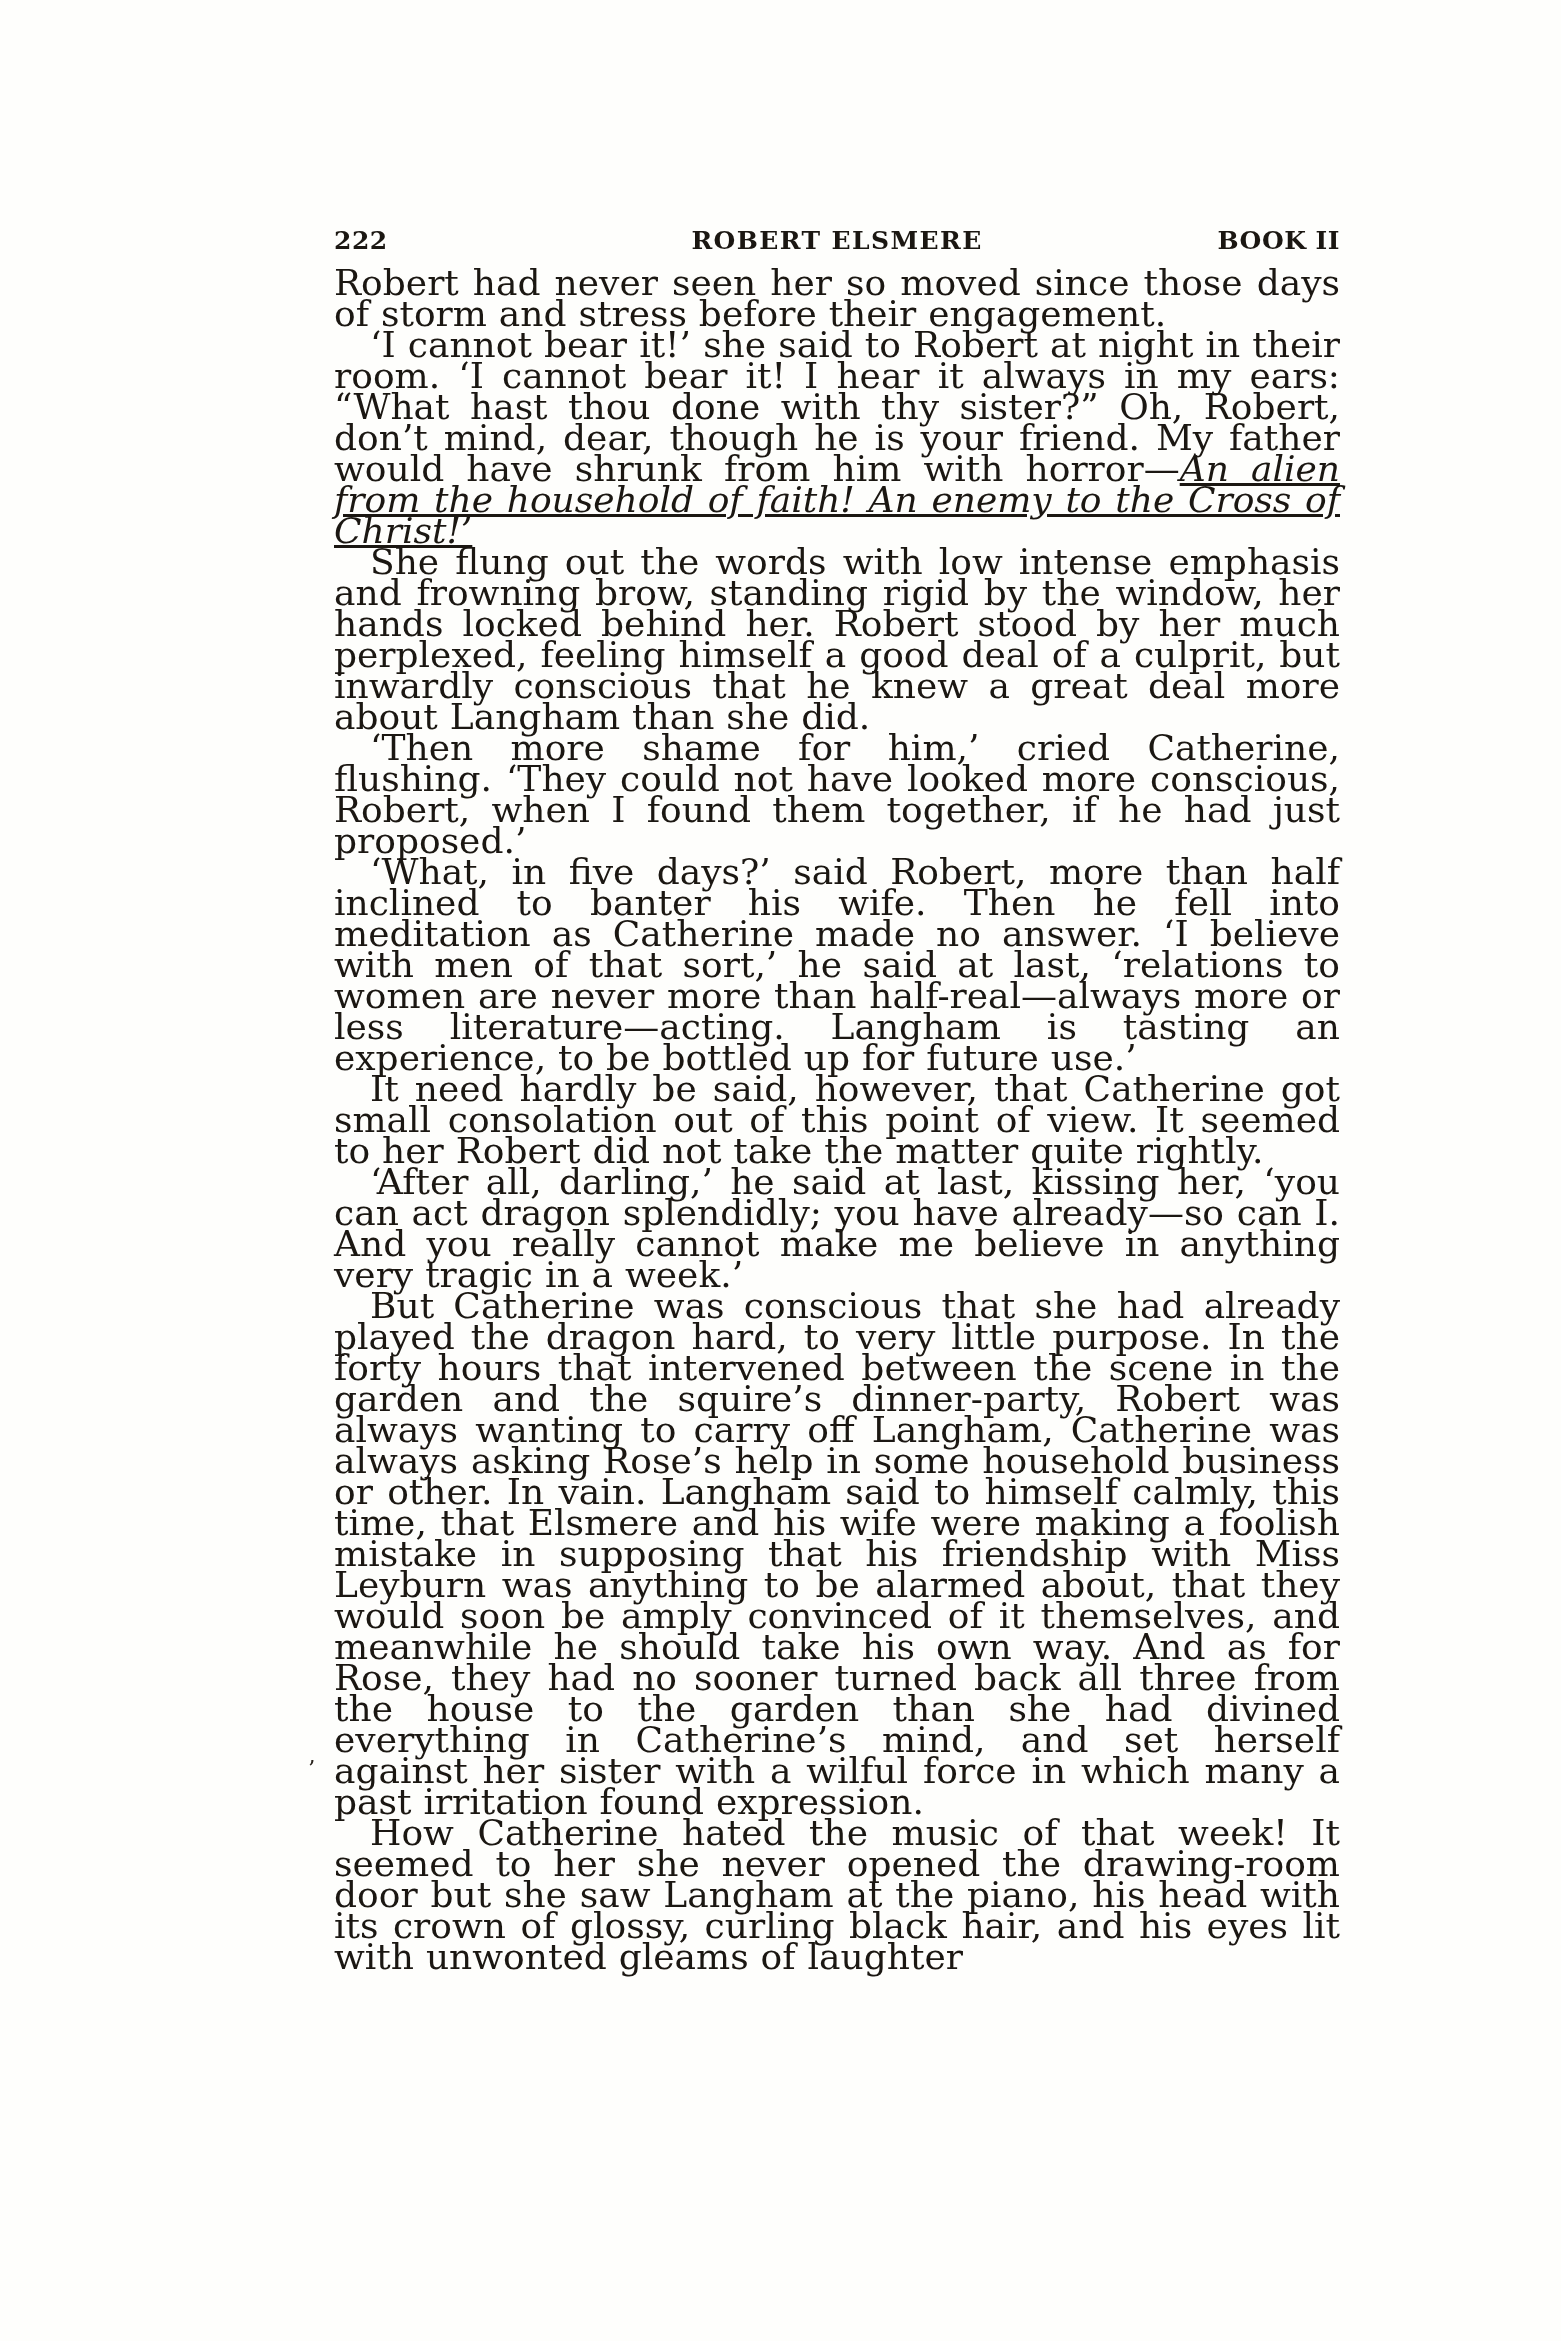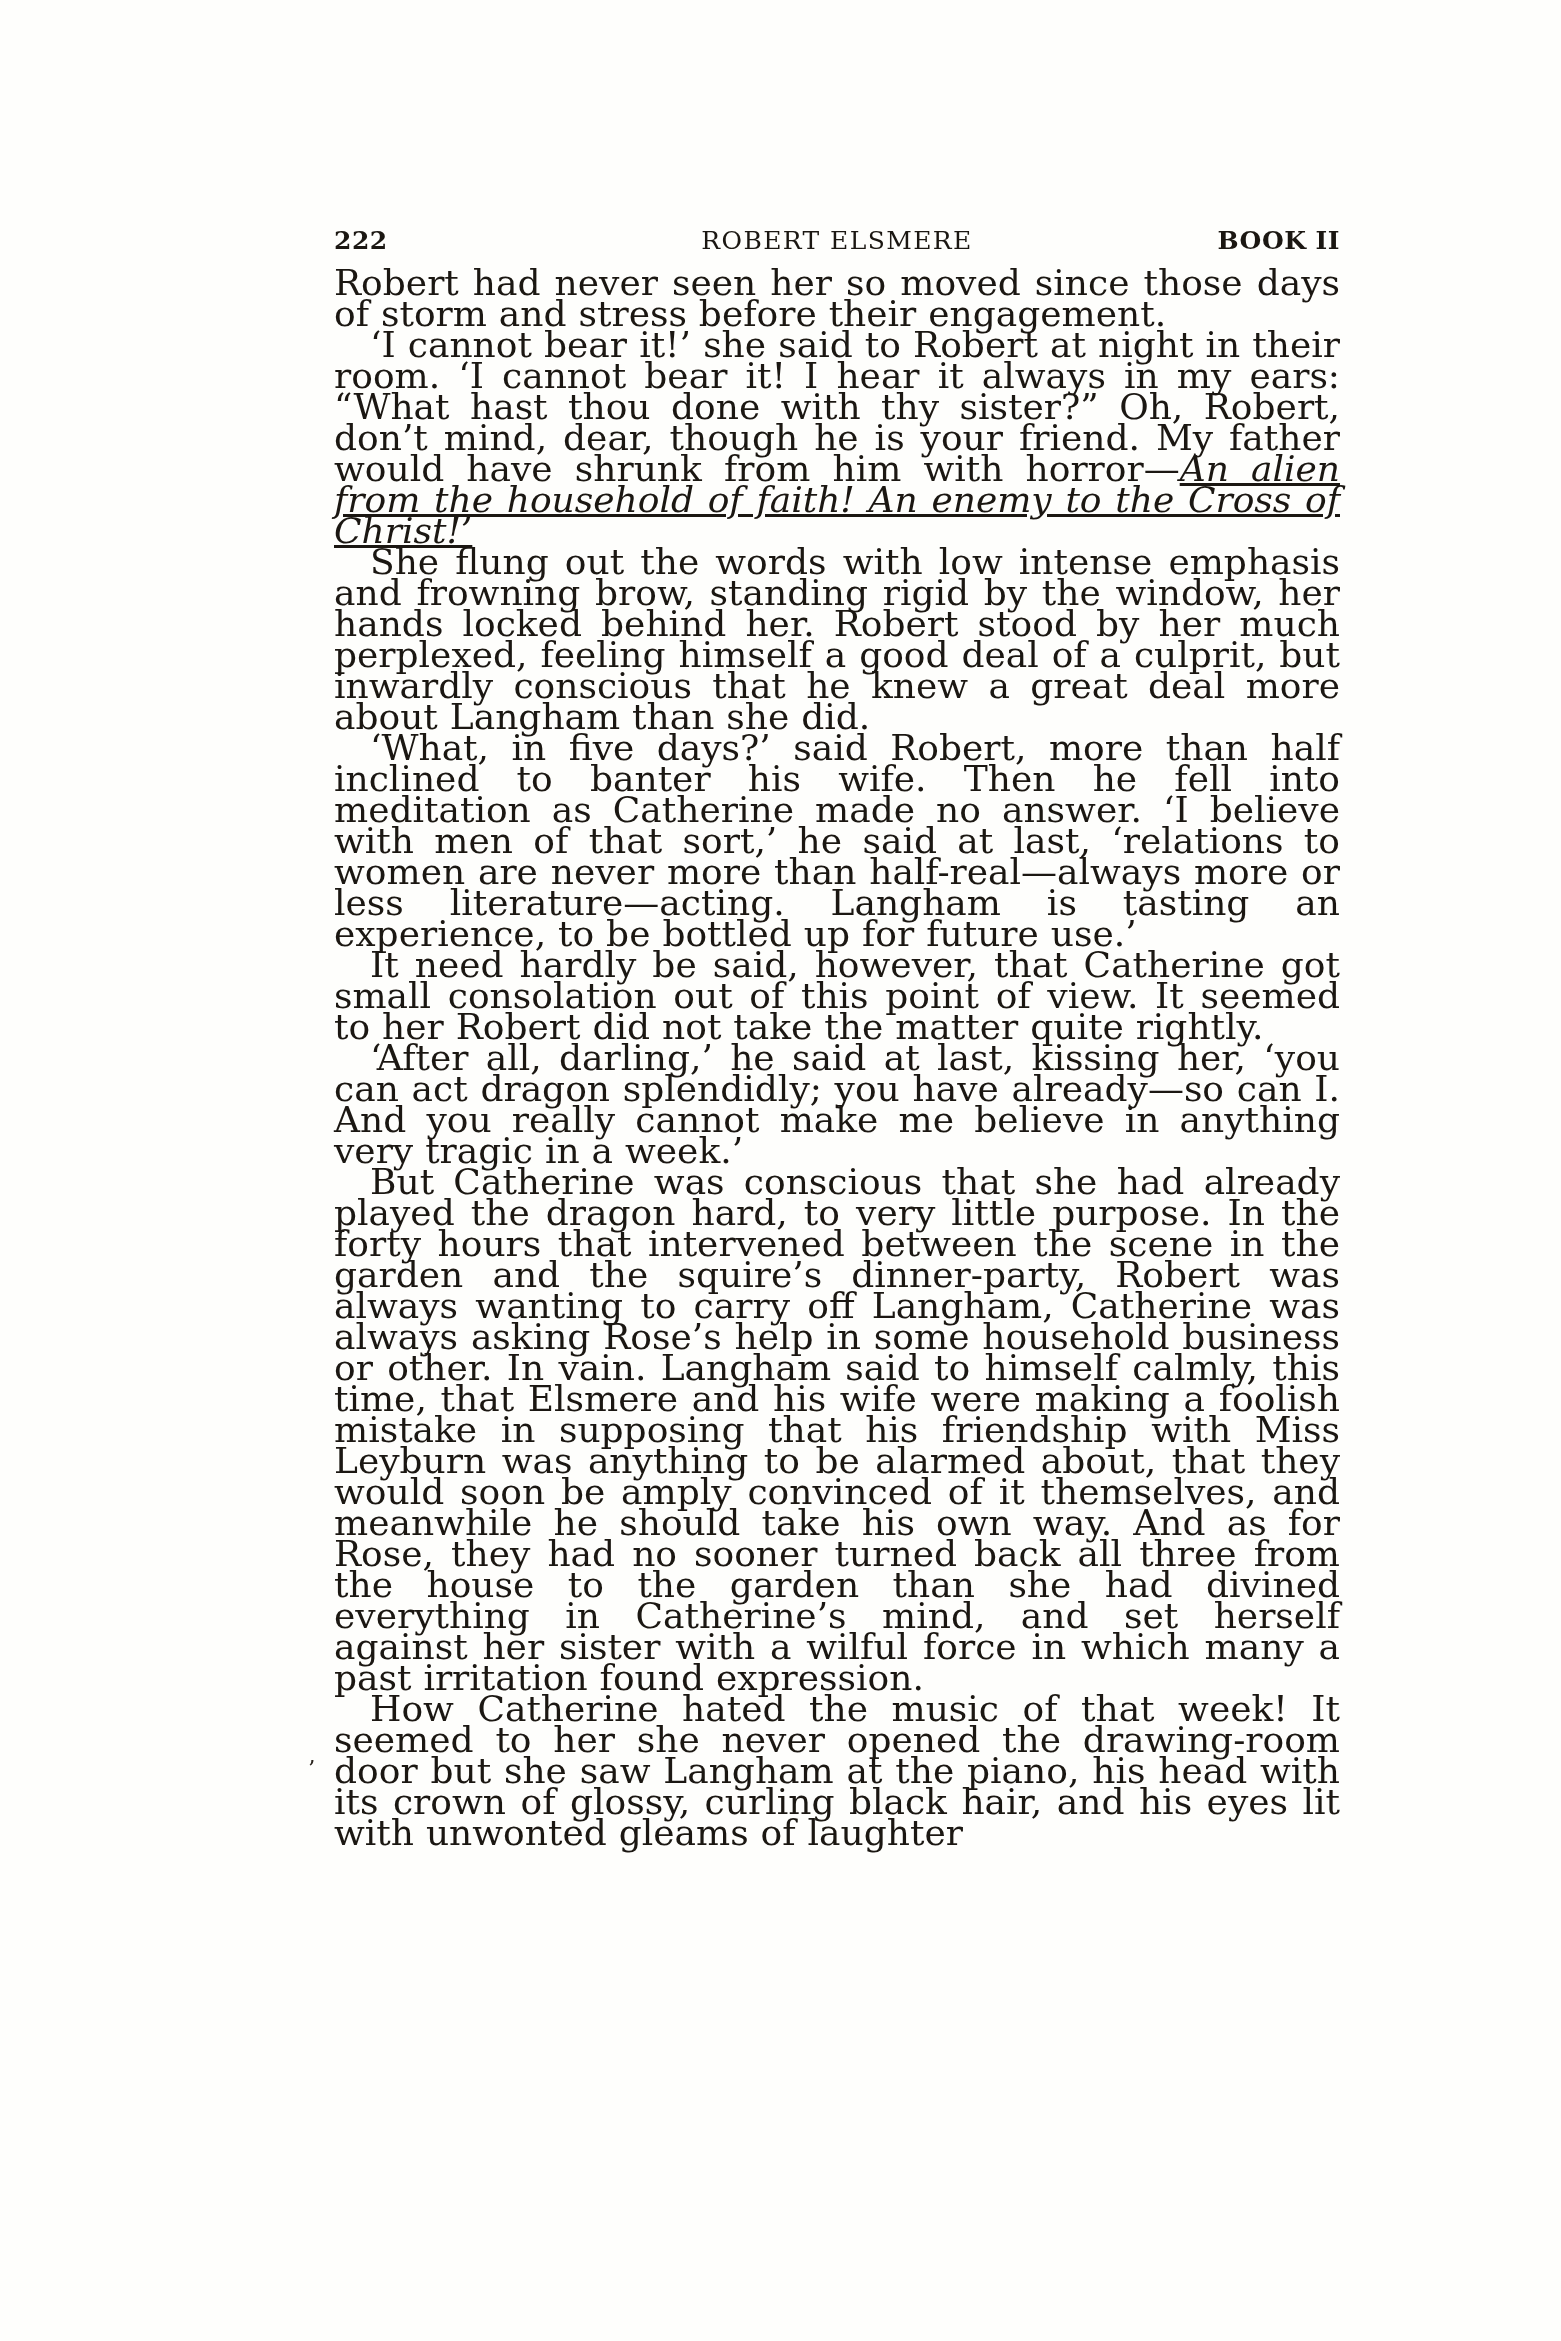--- a/index.html
+++ b/index.html
@@ -30,21 +30,21 @@
     font-size: 25px;
     margin-bottom: 12px;
   }
   .pagenum {
     justify-self: start;
     font-weight: 700;
     letter-spacing: 0.5px;
   }
   .running {
     justify-self: center;
-    font-weight: 400;
+    font-weight: 700;
     letter-spacing: 1.4px;
   }
   .booklabel {
     justify-self: end;
     font-weight: 700;
     letter-spacing: 0.5px;
   }
   .text-block p.para {
     margin: 0;
     font-size: 36px;
@@ -75,20 +75,21 @@
   <div class="content">
     <div class="header">
       <span class="pagenum">222</span>
       <span class="running">ROBERT ELSMERE</span>
       <span class="booklabel">BOOK II</span>
     </div>
     <div class="text-block">
         <p class="para"><span class="">Robert had never seen her so moved since those days of storm and stress before their engagement.</span></p>
         <p class="para indent"><span class="">‘I cannot bear it!’ she said to Robert at night in their room. ‘I cannot bear it!  I hear it always in my ears: “What hast thou done with thy sister?”  Oh, Robert, don’t mind, dear, though he is your friend.  My father would have shrunk from him with horror—</span><span class="it">An alien from the household of faith!  An enemy to the Cross of Christ!’</span></p>
         <p class="para indent"><span class="">She flung out the words with low intense emphasis and frowning brow, standing rigid by the window, her hands locked behind her.  Robert stood by her much perplexed, feeling himself a good deal of a culprit, but inwardly conscious that he knew a great deal more about Langham than she did.</span></p>
+        <p class="para indent"><span class="">‘Then more shame for him,’ cried Catherine, flushing.  ‘They could not have looked more conscious, Robert, when I found them together, if he had just proposed.’</span></p>
         <p class="para indent"><span class="">‘What, in five days?’ said Robert, more than half inclined to banter his wife.  Then he fell into meditation as Catherine made no answer.  ‘I believe with men of that sort,’ he said at last, ‘relations to women are never more than half-real—always more or less literature—acting.  Langham is tasting an experience, to be bottled up for future use.’</span></p>
         <p class="para indent"><span class="">It need hardly be said, however, that Catherine got small consolation out of this point of view.  It seemed to her Robert did not take the matter quite rightly.</span></p>
         <p class="para indent"><span class="">‘After all, darling,’ he said at last, kissing her, ‘you can act dragon splendidly; you have already—so can I.  And you really cannot make me believe in anything very tragic in a week.’</span></p>
         <p class="para indent"><span class="">But Catherine was conscious that she had already played the dragon hard, to very little purpose.  In the forty hours that intervened between the scene in the garden and the squire’s dinner-party, Robert was always wanting to carry off Langham, Catherine was always asking Rose’s help in some household business or other.  In vain.  Langham said to himself calmly, this time, that Elsmere and his wife were making a foolish mistake in supposing that his friendship with Miss Leyburn was anything to be alarmed about, that they would soon be amply convinced of it themselves, and meanwhile he should take his own way.  And as for Rose, they had no sooner turned back all three from the house to the garden than she had divined everything in Catherine’s mind, and set herself against her sister with a wilful force in which many a past irritation found expression.</span></p>
         <p class="para indent"><span class="">How Catherine hated the music of that week!  It seemed to her she never opened the drawing-room door but she saw Langham at the piano, his head with its crown of glossy, curling black hair, and his eyes lit with unwonted gleams of laughter</span></p>
       </div>
   </div>
   <span class="stray">’</span>
 </div>
 

